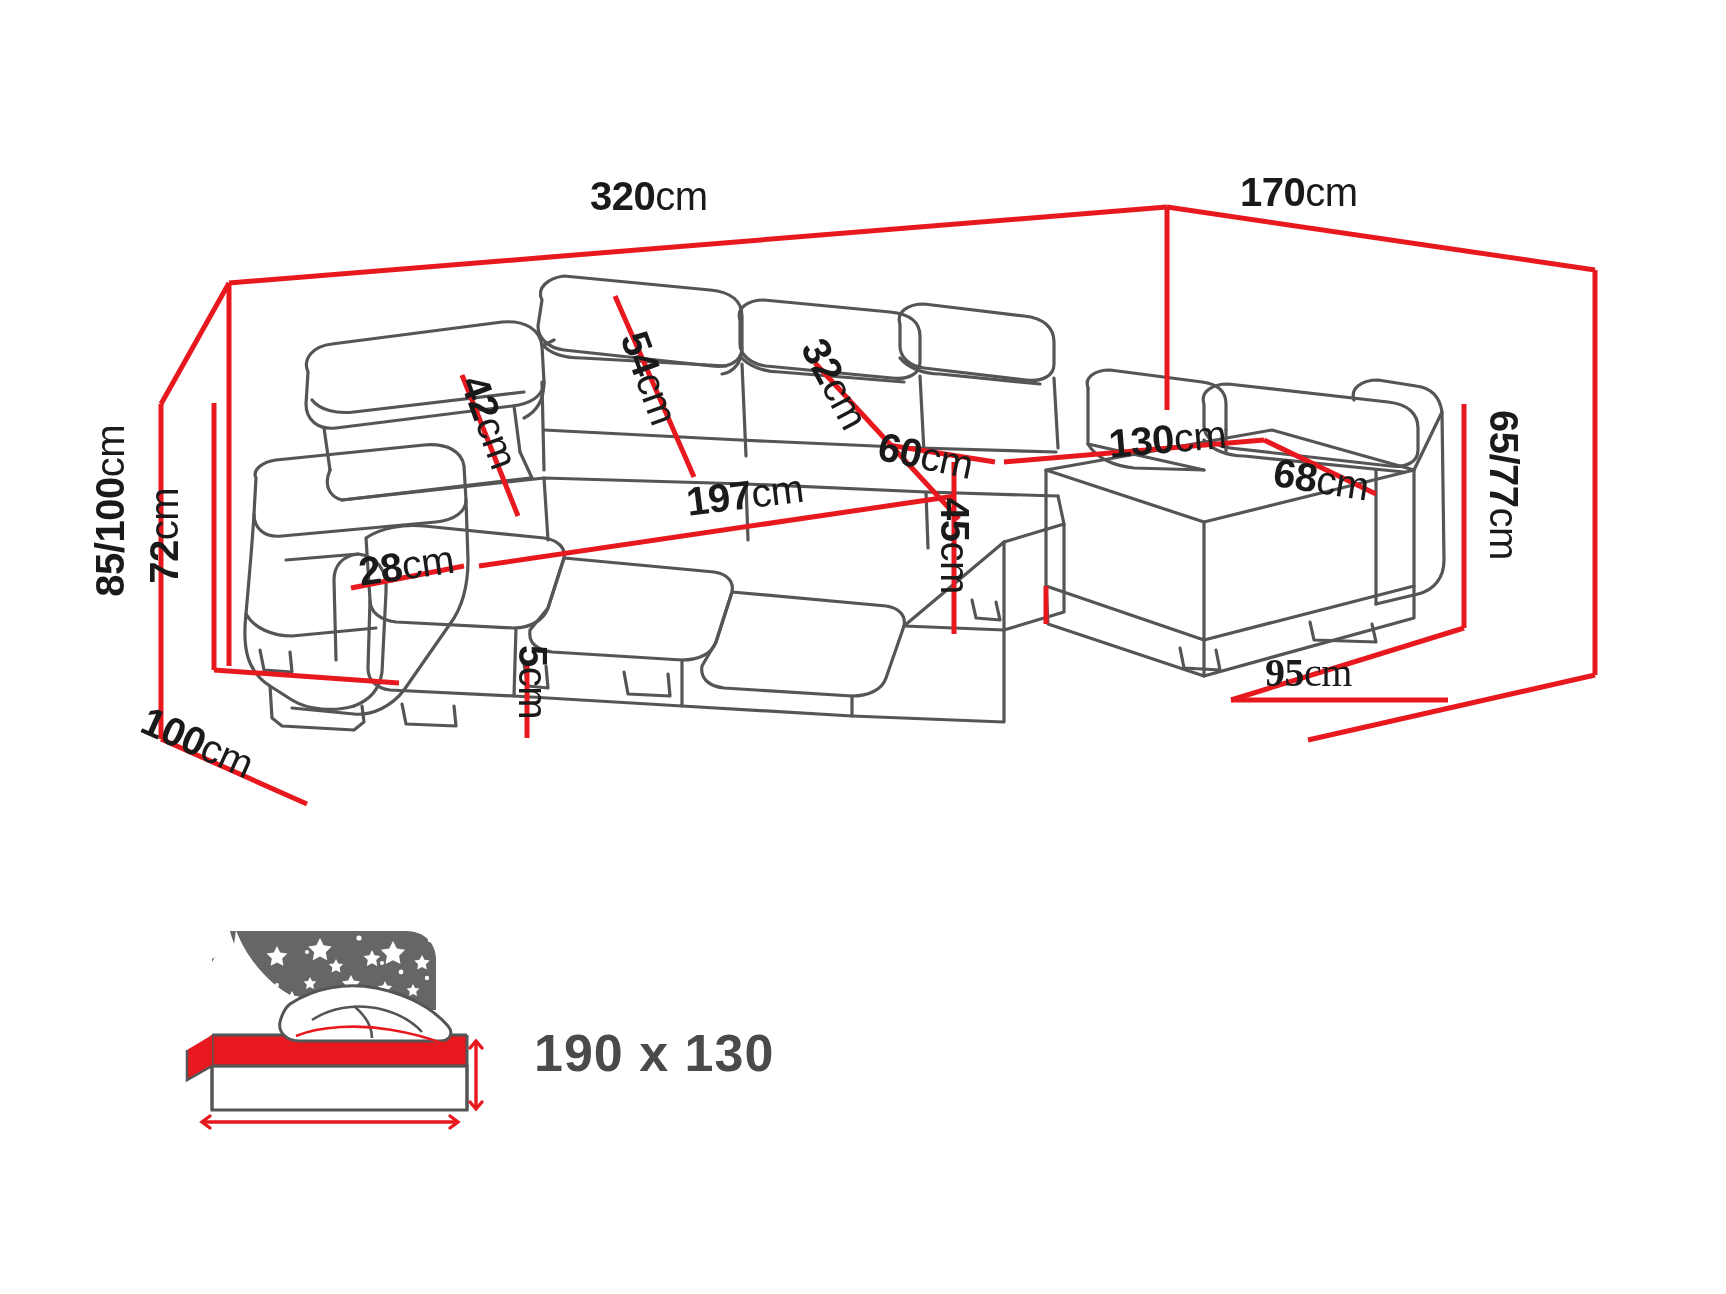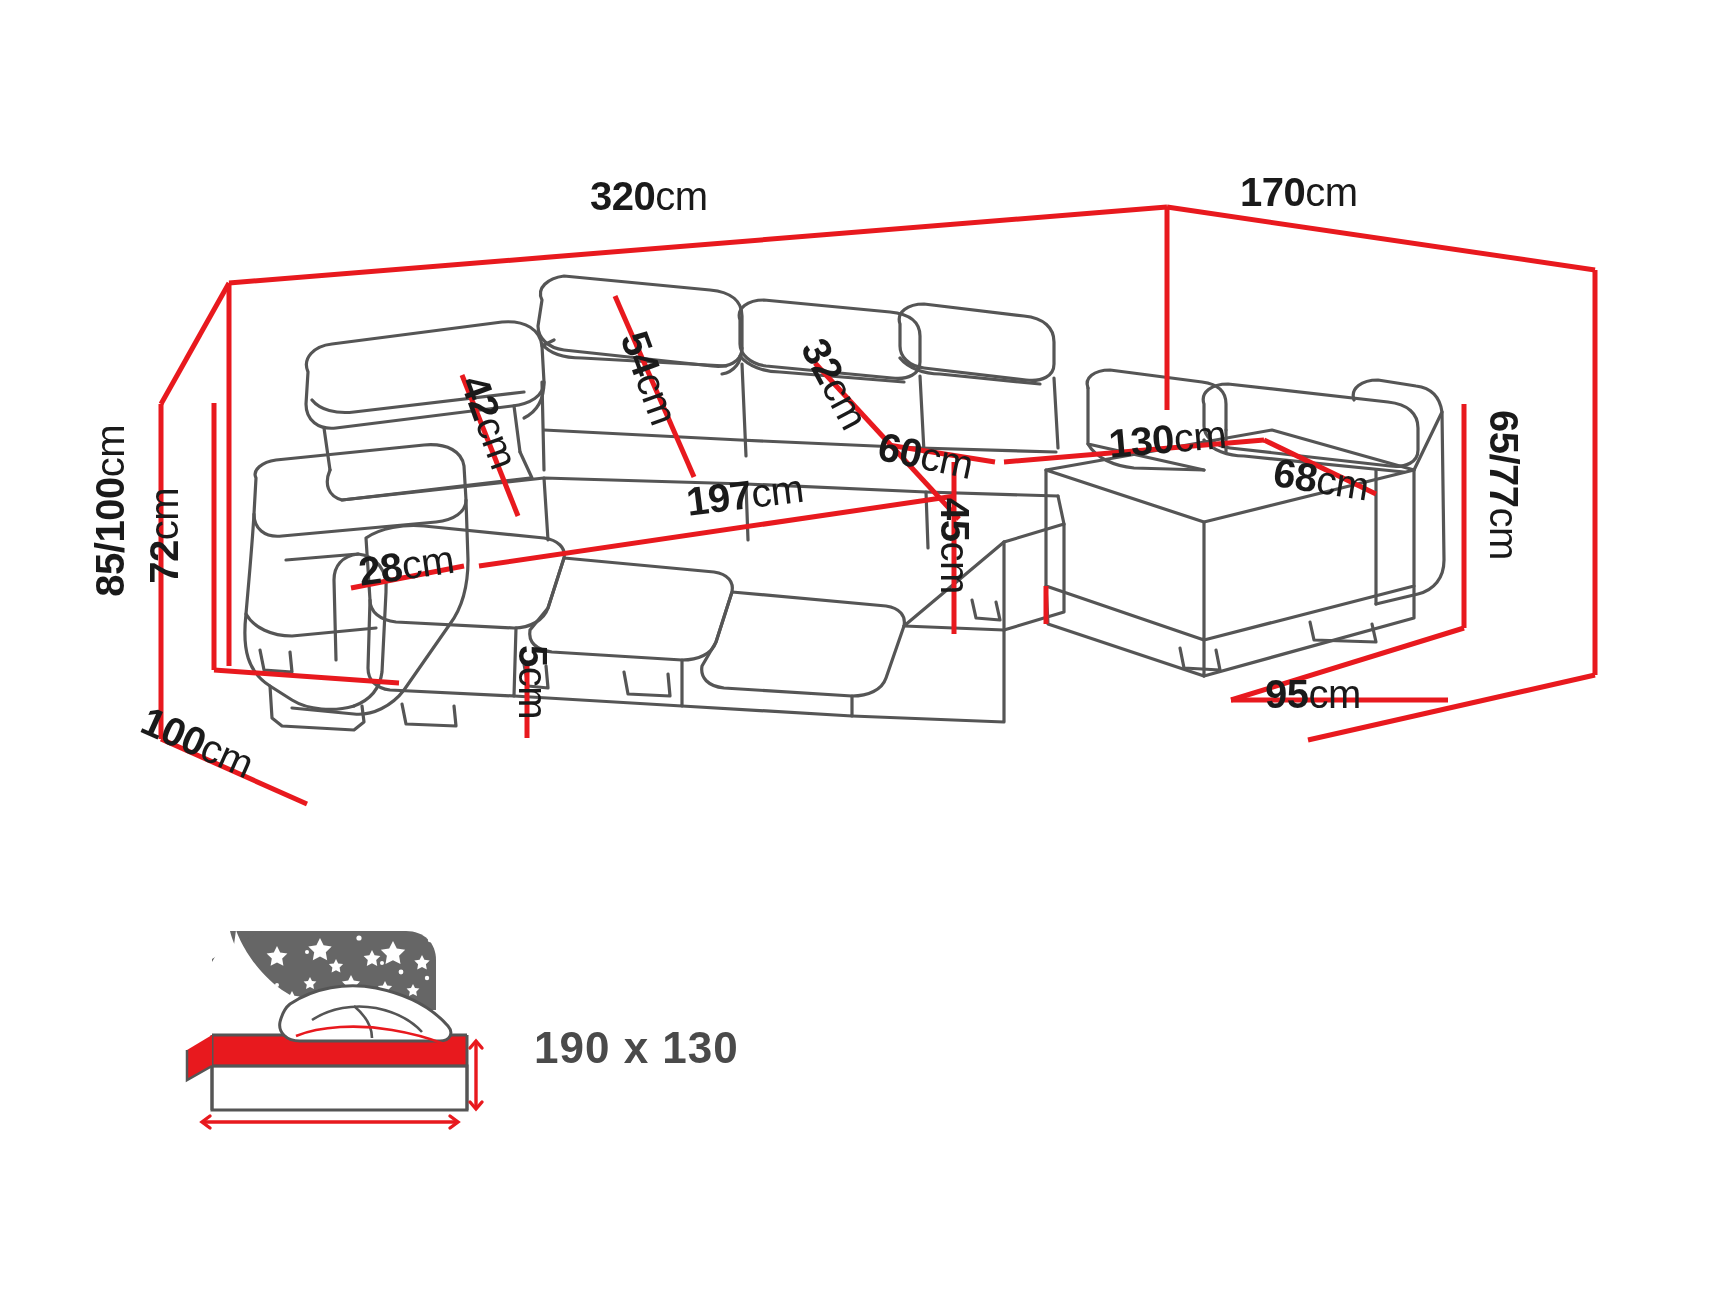--- a/index.html
+++ b/index.html
@@ -37,21 +37,21 @@
   }
   .lbl .num {
     font-weight: bold;
   }
   .lbl .unit {
     font-weight: normal;
   }
   .dim-big { font-size: 40px; }
   .matt-lbl {
     position: absolute;
-    font-size: 44px;
+    font-size: 52px;
     font-weight: bold;
     color: #4a4a4a;
     letter-spacing: 1px;
     white-space: nowrap;
   }
 </style>
 </head>
 <body>
 
 <div id="stage">
@@ -280,21 +280,21 @@
     </div>
 
     <div class="lbl dim-big" style="left:529px; top:645px; transform:rotate(90deg); transform-origin:0 0;">
       <span class="num">5</span><span class="unit">cm</span>
     </div>
 
     <div class="lbl dim-big" style="left:128px; top:700px; transform:rotate(24deg); transform-origin:0 0;">
       <span class="num">100</span><span class="unit">cm</span>
     </div>
 
-    <div class="lbl dim-big" style="left:1241px; top:674px;">
+    <div class="lbl dim-big" style="left:1241px; top:653px;font-family:Liberation Serif, serif;">
       <span class="num">95</span><span class="unit">cm</span>
     </div>
 
   </div>
 
   <svg class="layer" viewBox="0 0 1726 1294" preserveAspectRatio="none">
     <defs>
       <clipPath id="skyClip">
         <path d="M213,922 C213,922 282,905 352,904 L405,904
                  C420,904 430,914 430,929 L430,1010 L188,1010

